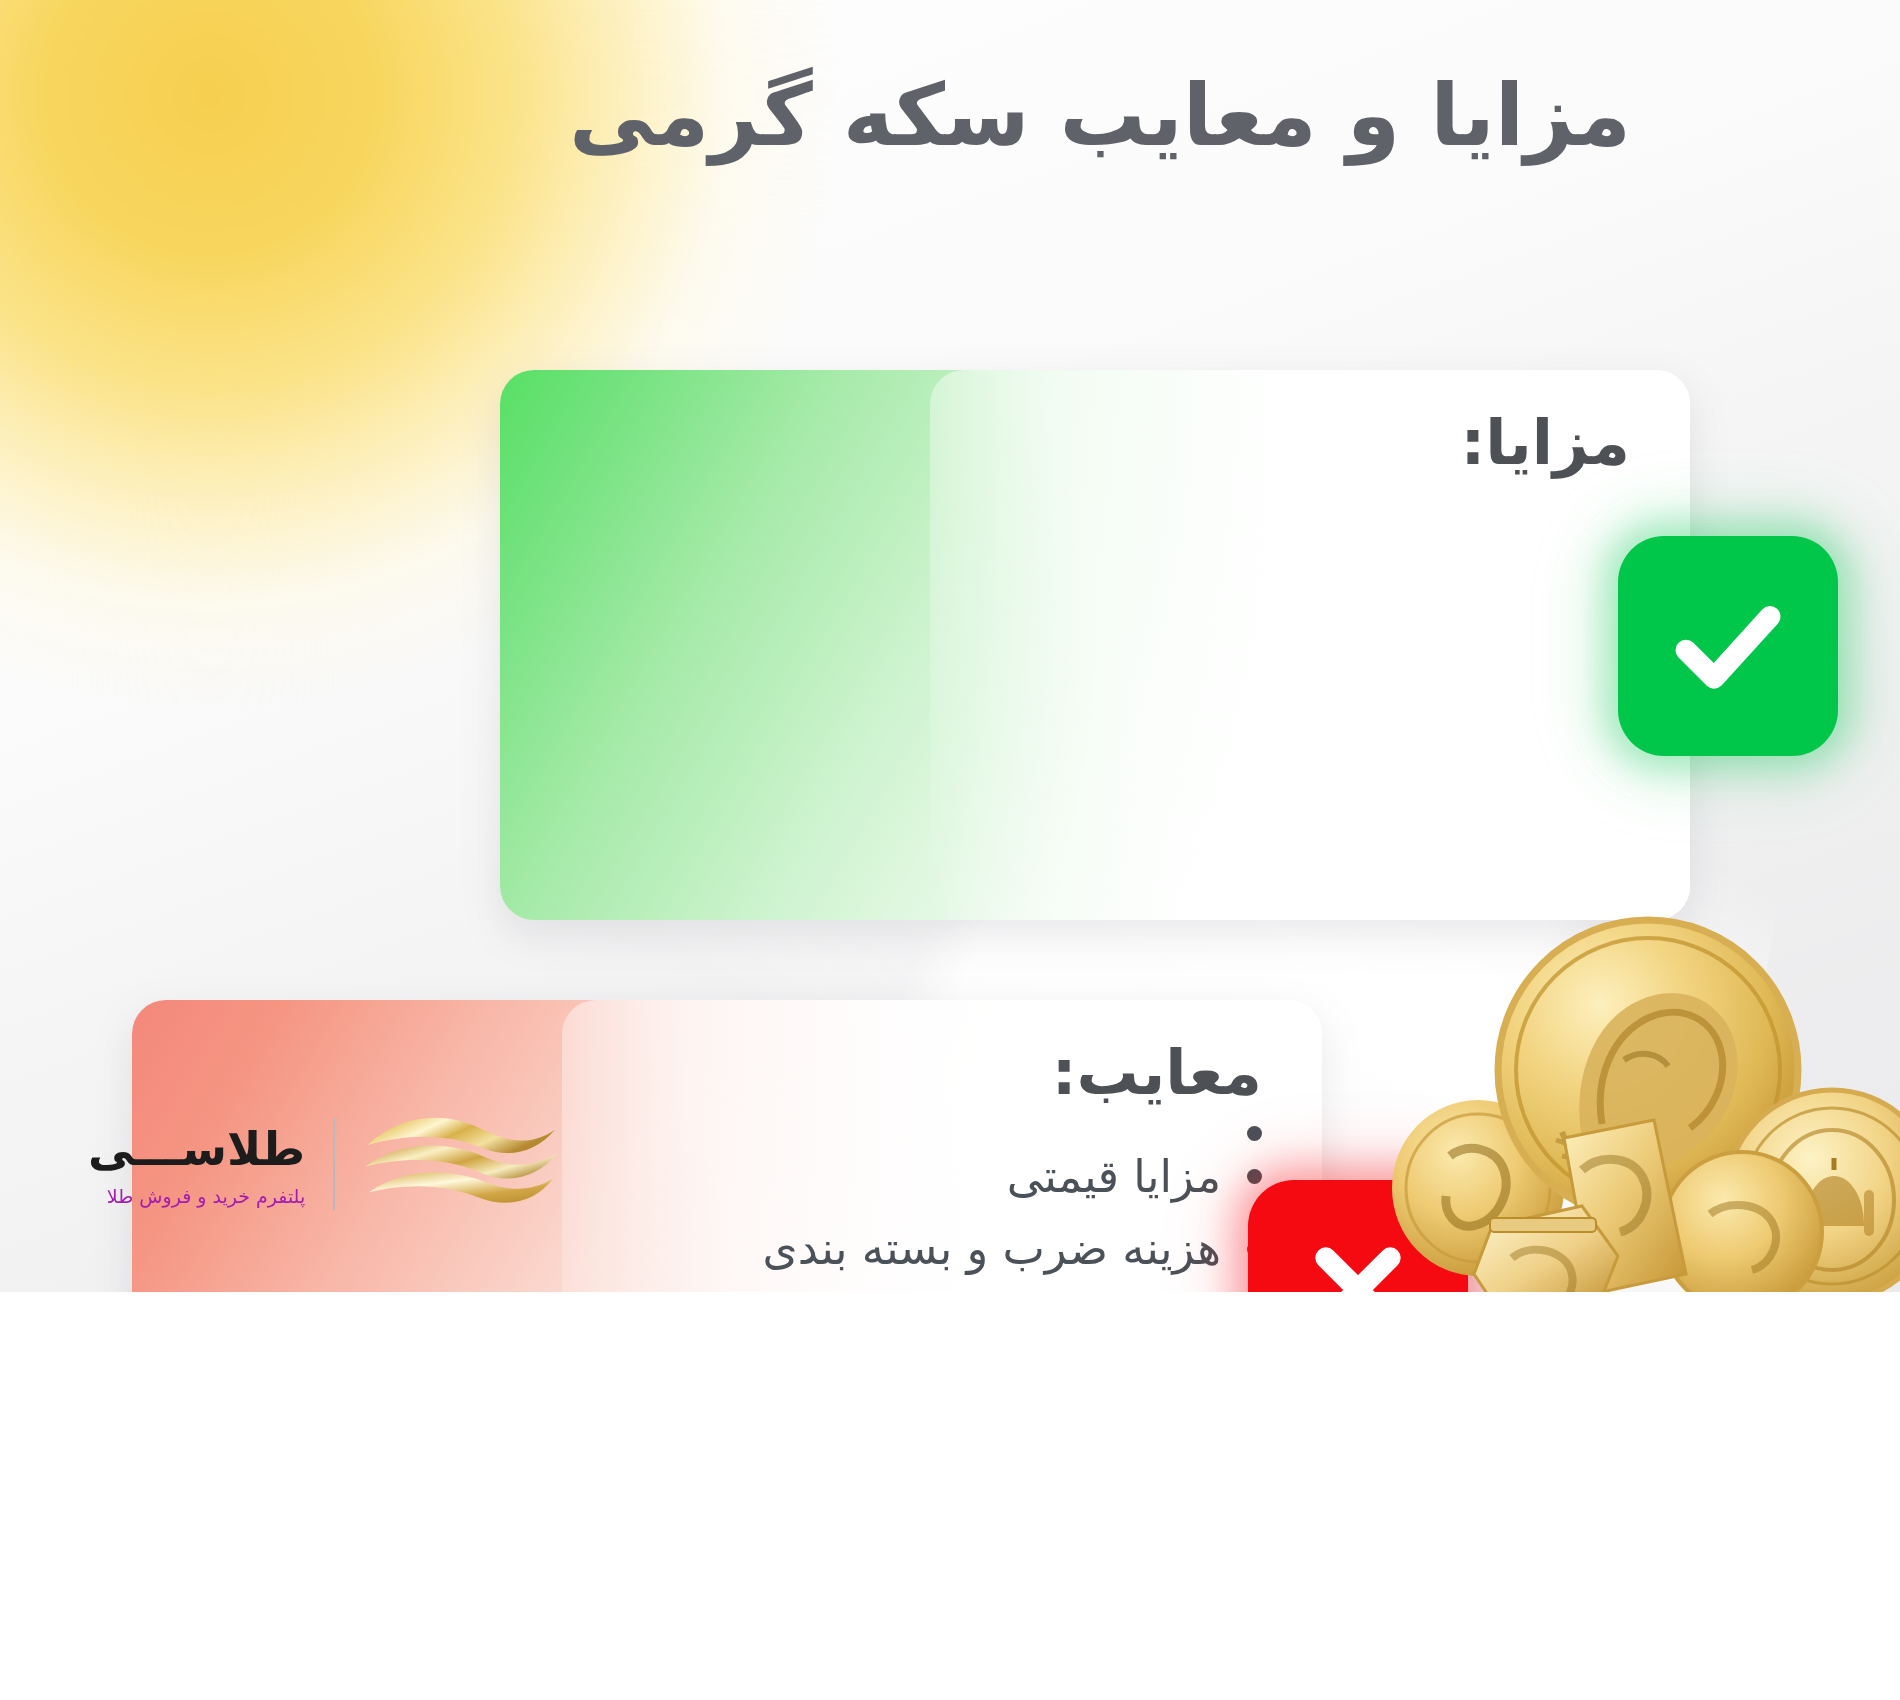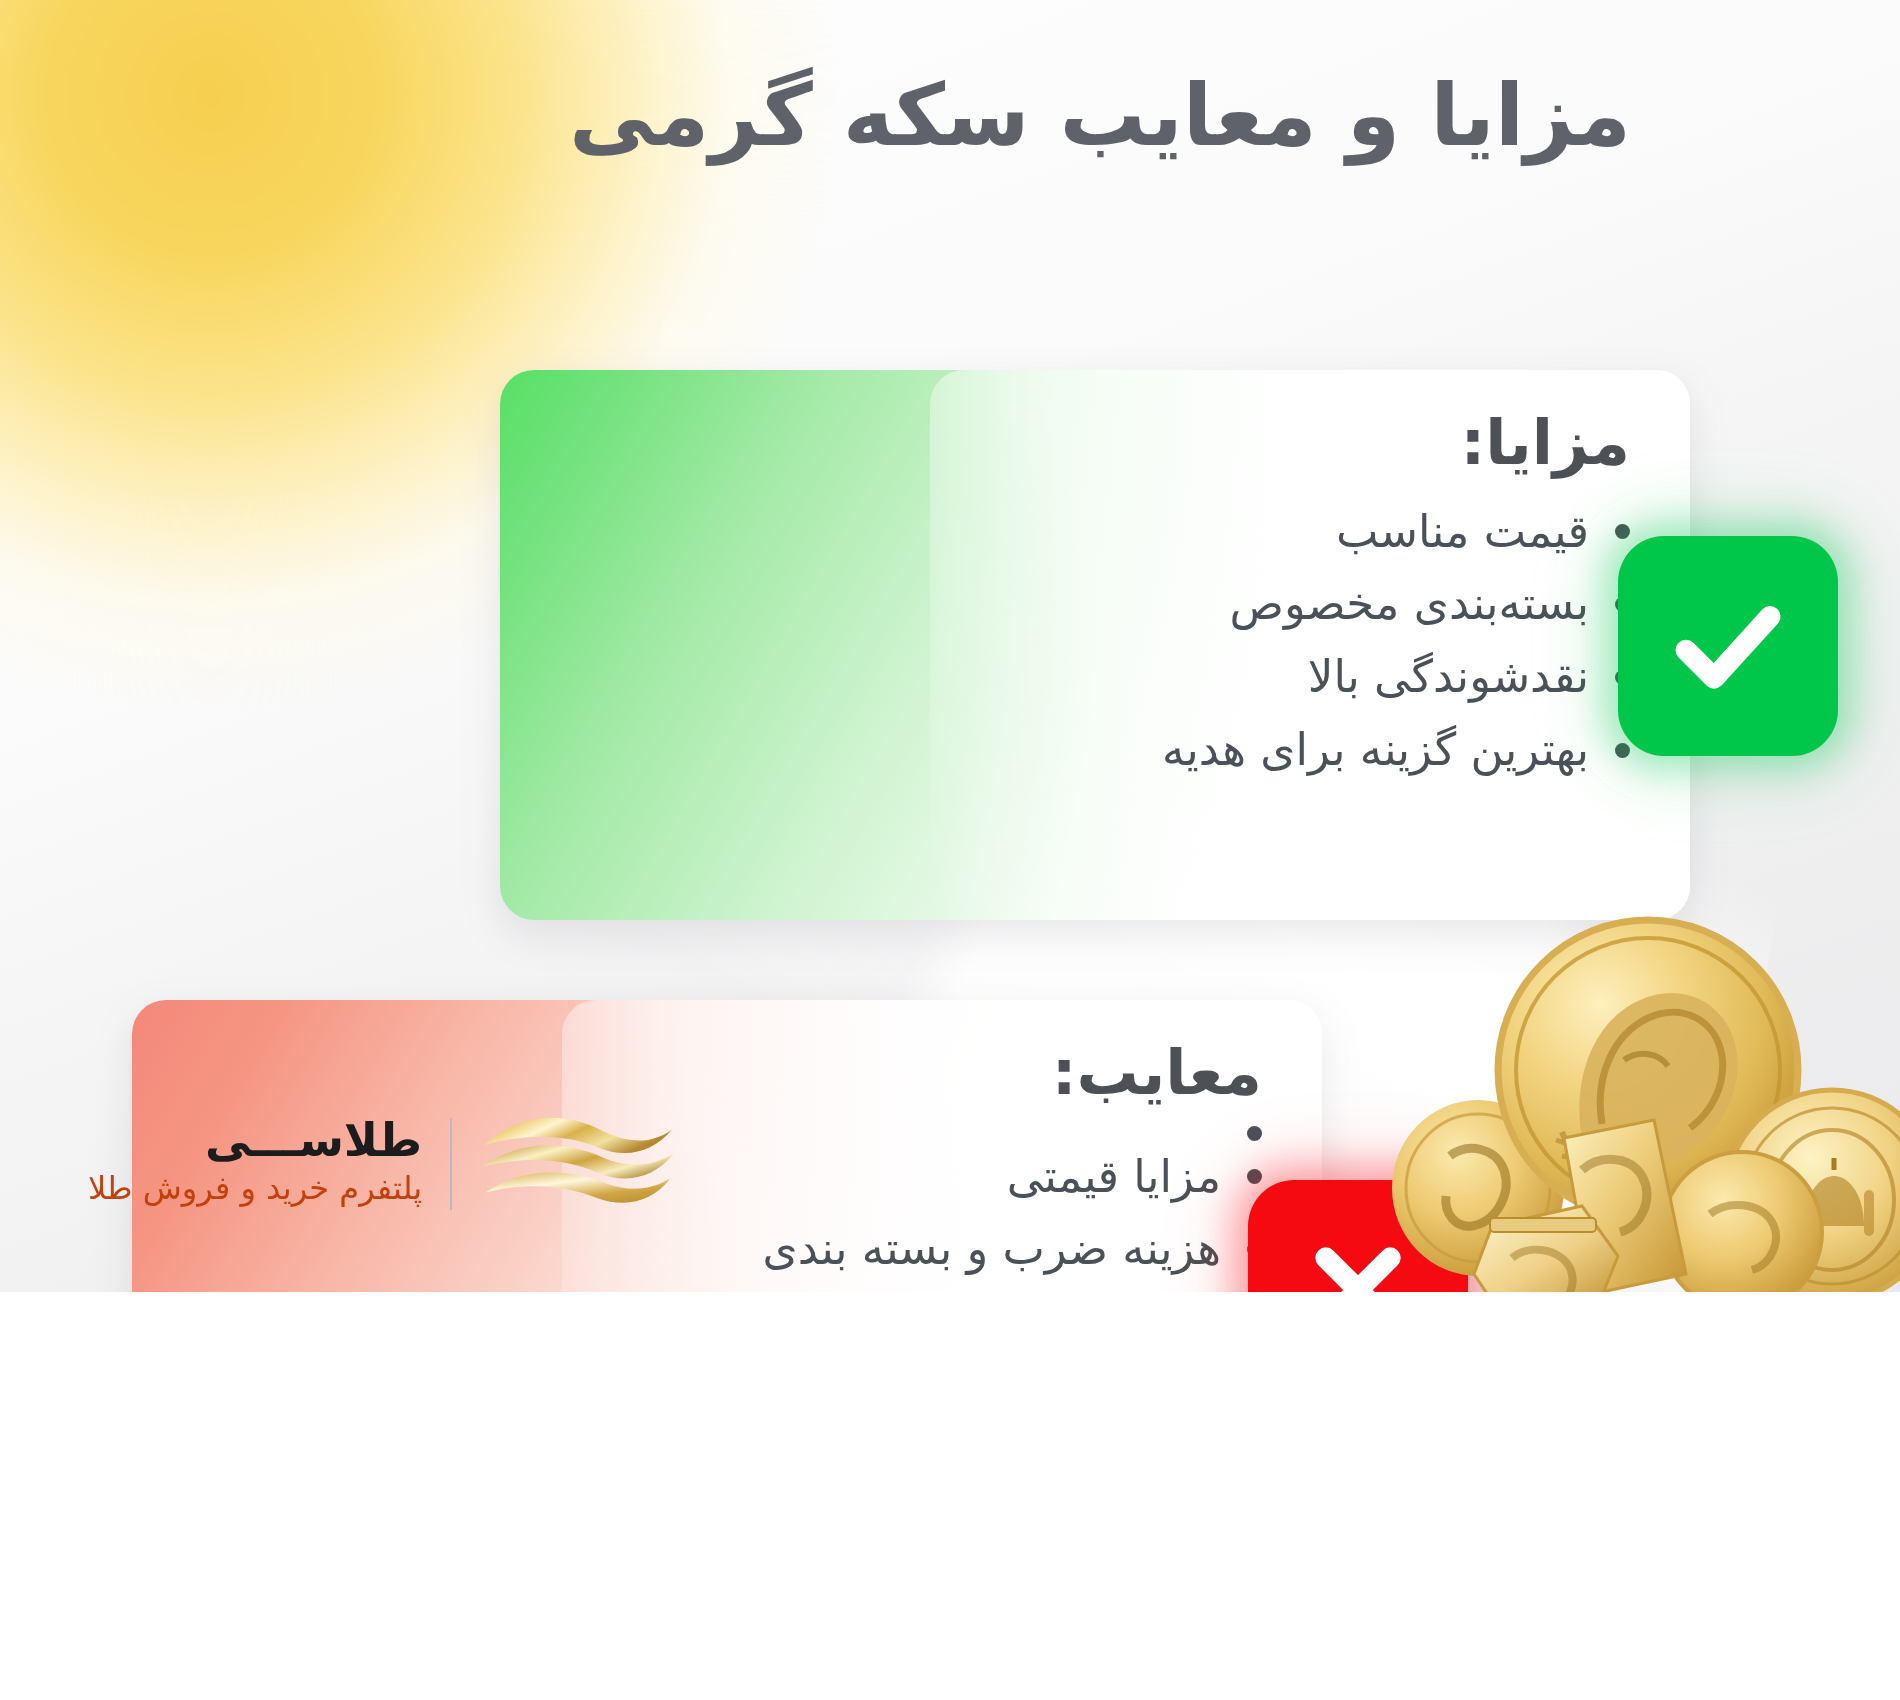--- a/index.html
+++ b/index.html
@@ -183,25 +183,25 @@
   }
   .logo-text-block { text-align:right; }
   .logo-word {
     font-size:46px;
     font-weight:700;
     color:#1c1c1c;
     letter-spacing:2px;
     line-height:1.15;
   }
   .logo-tagline {
-    font-size:32px;
+    font-size:19px;
     font-weight:400;
-    color:#c2410c;
+    color:#a21caf;
     line-height:1.35;
-    margin-top:0;
+    margin-top:8px;
   }
   .logo-divider {
     width:2px; height:92px;
     background:#b9b9bb;
   }
   .logo-mark { width:196px; height:104px; display:block; }
 
   
   #coin-cluster {
     position:absolute;
@@ -221,38 +221,20 @@
   <div class="bg-sweep-3"></div>
   <div class="bg-gold-glow"></div>
 
   <h1 class="title">مزایا و معایب سکه گرمی</h1>
 
   <div class="card" id="card-pros">
     <div class="card-grad"></div>
     <div class="card-glass"></div>
     <div class="card-body">
       <div class="card-heading">مزایا:</div>
-      <ul class="bullet-list">
-        <li class="bullet-item">
-          <span class="bullet-dot"></span>
-          <span>قیمت مناسب</span>
-        </li>
-        <li class="bullet-item">
-          <span class="bullet-dot"></span>
-          <span>بسته‌بندی مخصوص</span>
-        </li>
-        <li class="bullet-item">
-          <span class="bullet-dot"></span>
-          <span>نقدشوندگی بالا</span>
-        </li>
-        <li class="bullet-item">
-          <span class="bullet-dot"></span>
-          <span>بهترین گزینه برای هدیه</span>
-        </li>
-      </ul>
     </div>
   </div>
 
   <div class="status-icon" id="icon-check">
     <svg viewBox="0 0 100 100" aria-hidden="true">
       <path d="M20 53 L40 73 L80 29" fill="none" stroke="#ffffff" stroke-width="15" stroke-linecap="round" stroke-linejoin="round"></path>
     </svg>
   </div>
 
   <div class="card" id="card-cons">

